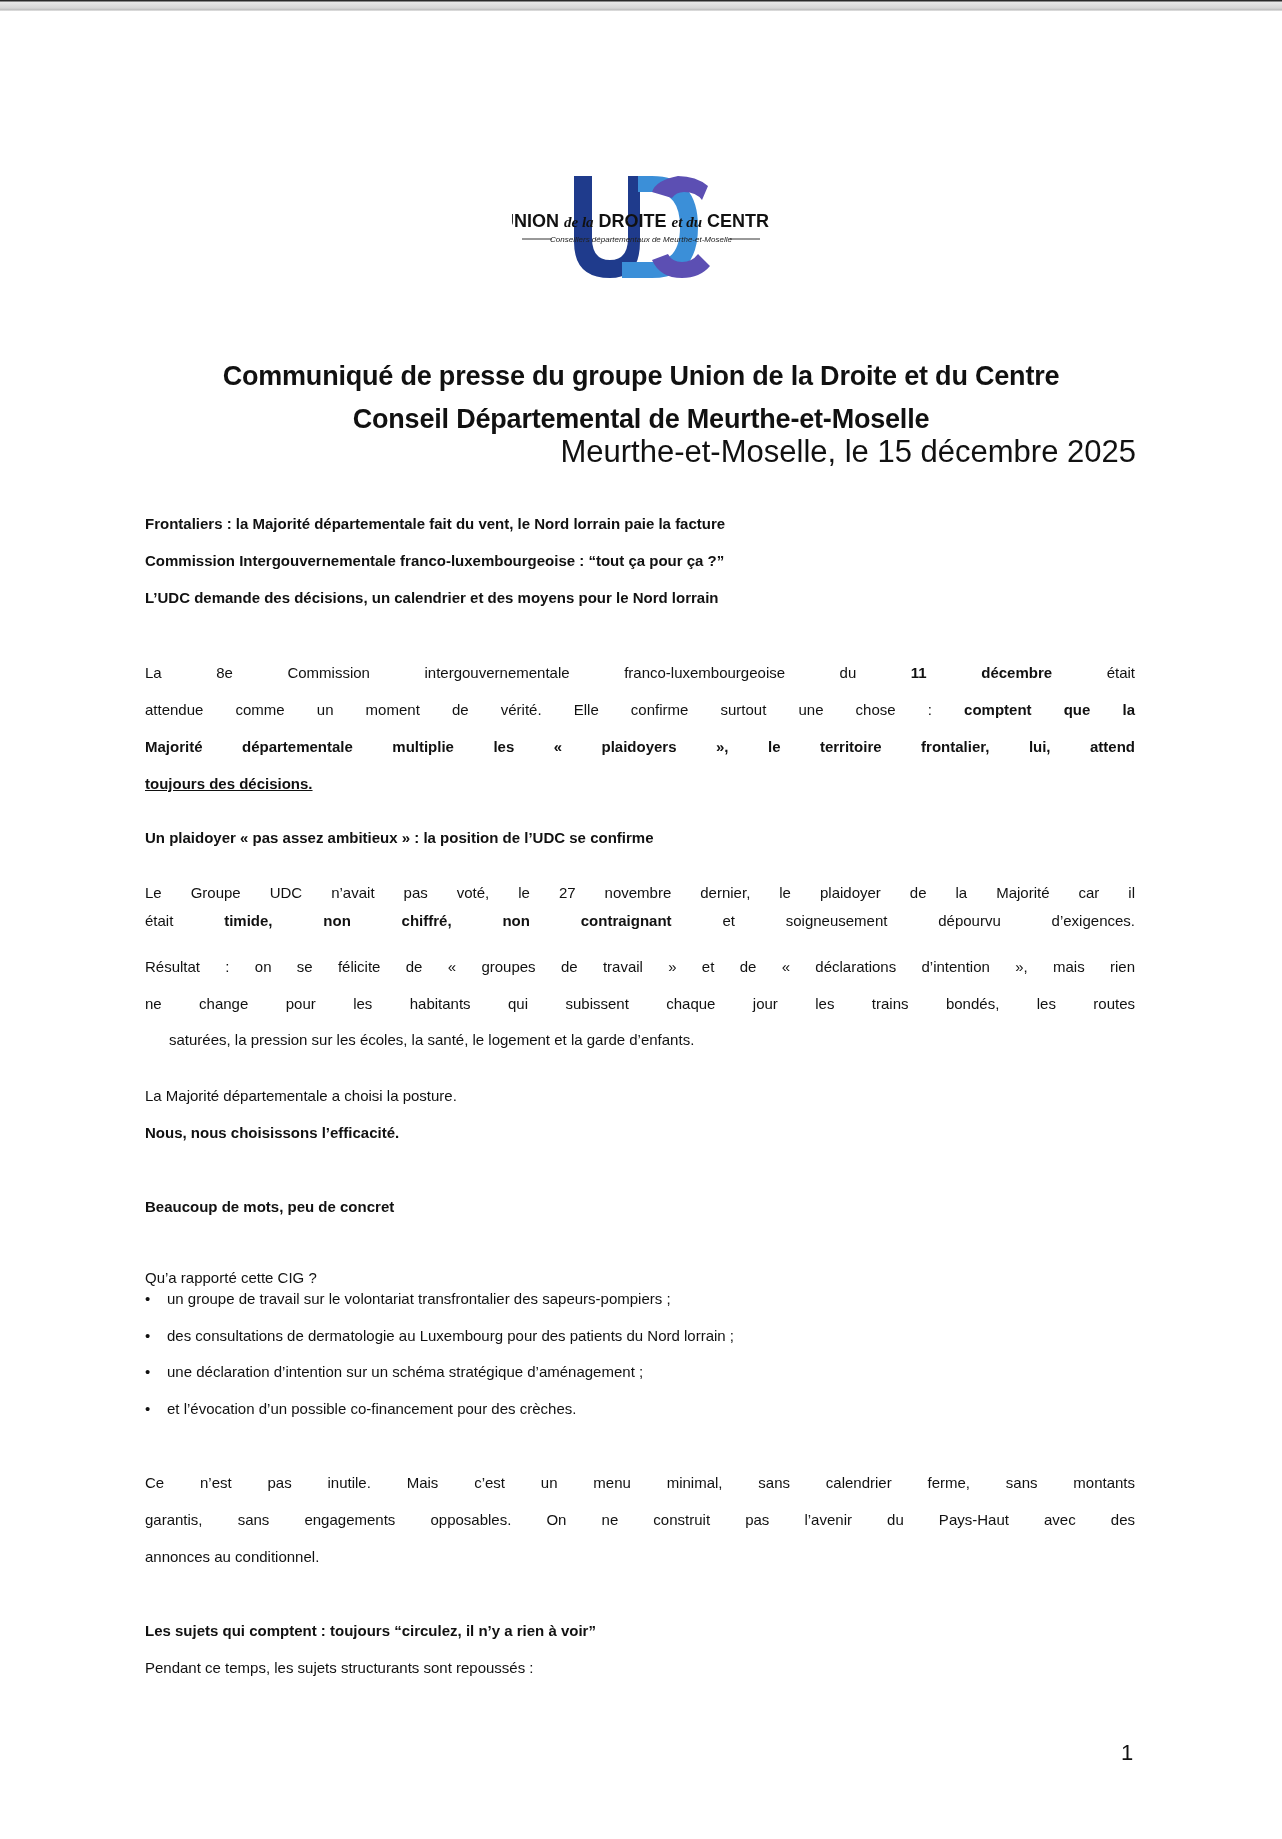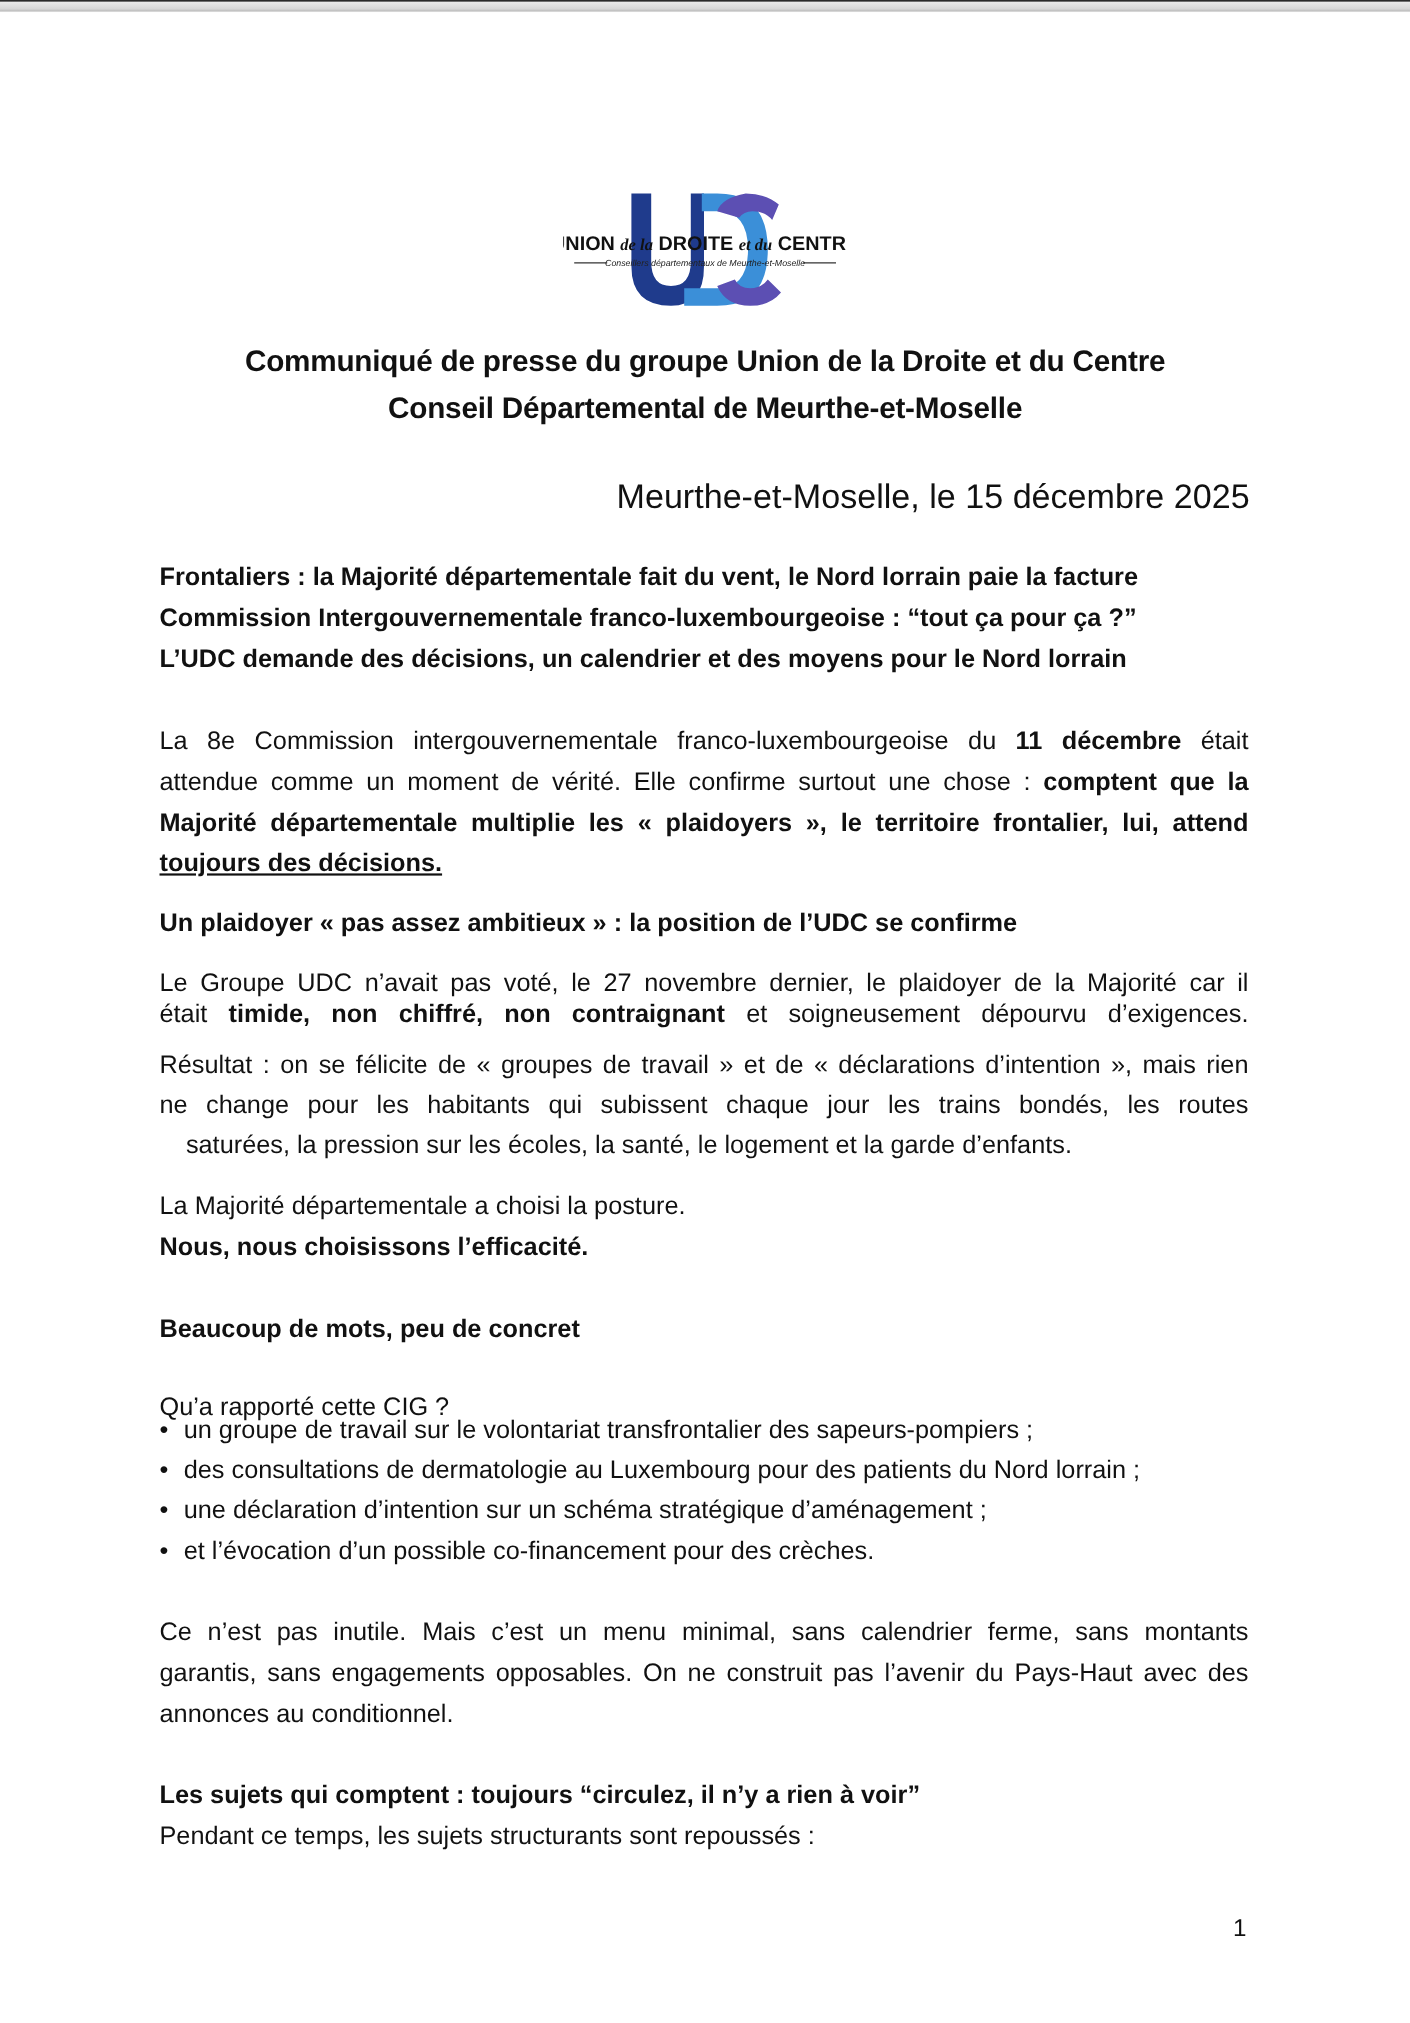--- a/index.html
+++ b/index.html
@@ -11,25 +11,25 @@
   }
   .topbar {
     position: absolute; left: 0; top: 0; width: 1282px; height: 11px;
     background: linear-gradient(#2a2a2a 0px, #2a2a2a 1px, #e9e9e9 2px, #d7d7d7 8px, #bdbdbd 10px, #f4f4f4 11px);
   }
   .logo { position: absolute; left: 512px; top: 172px; width: 258px; height: 110px; }
   .logo svg { width: 100%; height: 100%; display: block; }
   .abs { position: absolute; white-space: nowrap; }
   .title {
     left: 0; width: 1282px; text-align: center;
-    font-size: 27px; font-weight: bold; letter-spacing: -0.2px;
+    font-size: 27px; font-weight: bold; letter-spacing: -0.2px; margin-top: 48px;
   }
   .date { right: 146px; font-size: 31px; }
   .block { position: absolute; left: 145px; width: 990px; }
-  .line { position: absolute; left: 0; white-space: nowrap; font-size: 23px; line-height: 30px; }
+  .line { position: absolute; left: 0; white-space: nowrap; font-size: 15px; line-height: 30px; }
   .just { text-align: justify; text-align-last: justify; width: 990px; white-space: normal; }
   .b { font-weight: bold; }
   .bullet-dot { display: inline-block; width: 22px; }
   .pagenum { position: absolute; left: 1121px; top: 1740px; font-size: 22px; }
 </style>
 </head>
 <body>
 
 <div class="topbar"></div>
 

